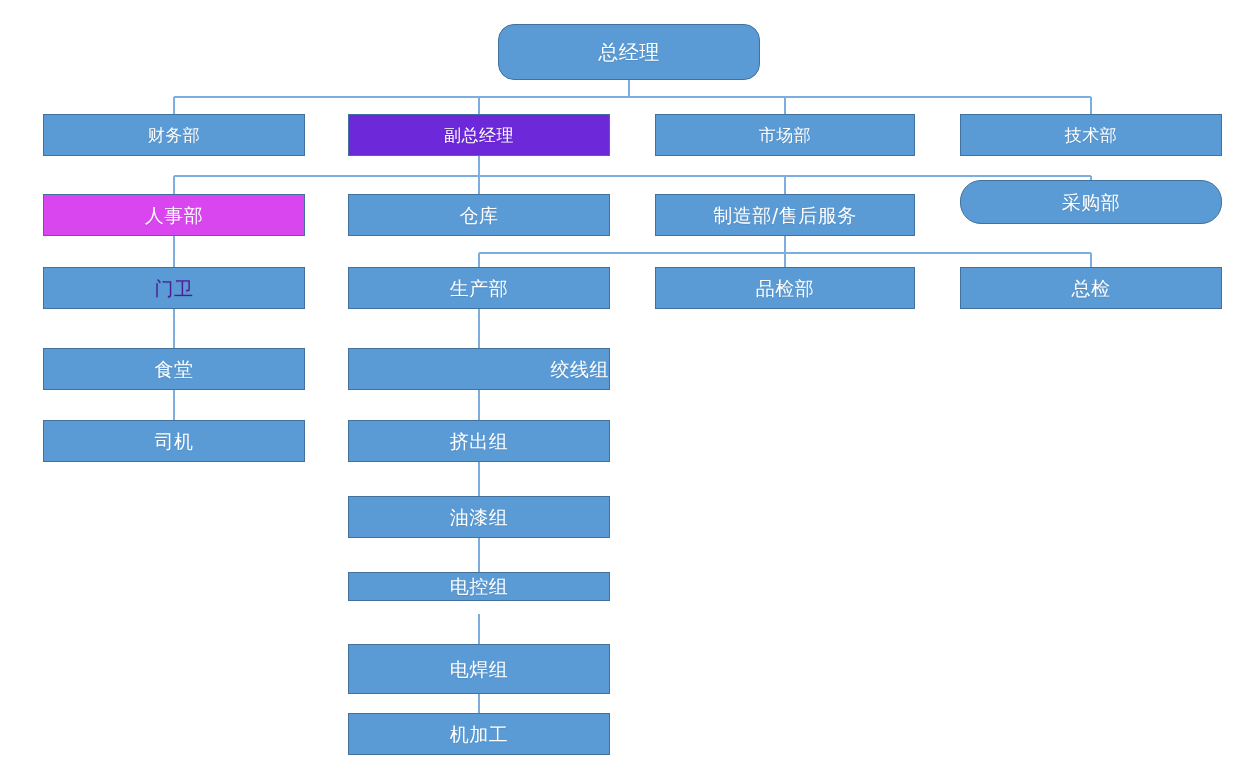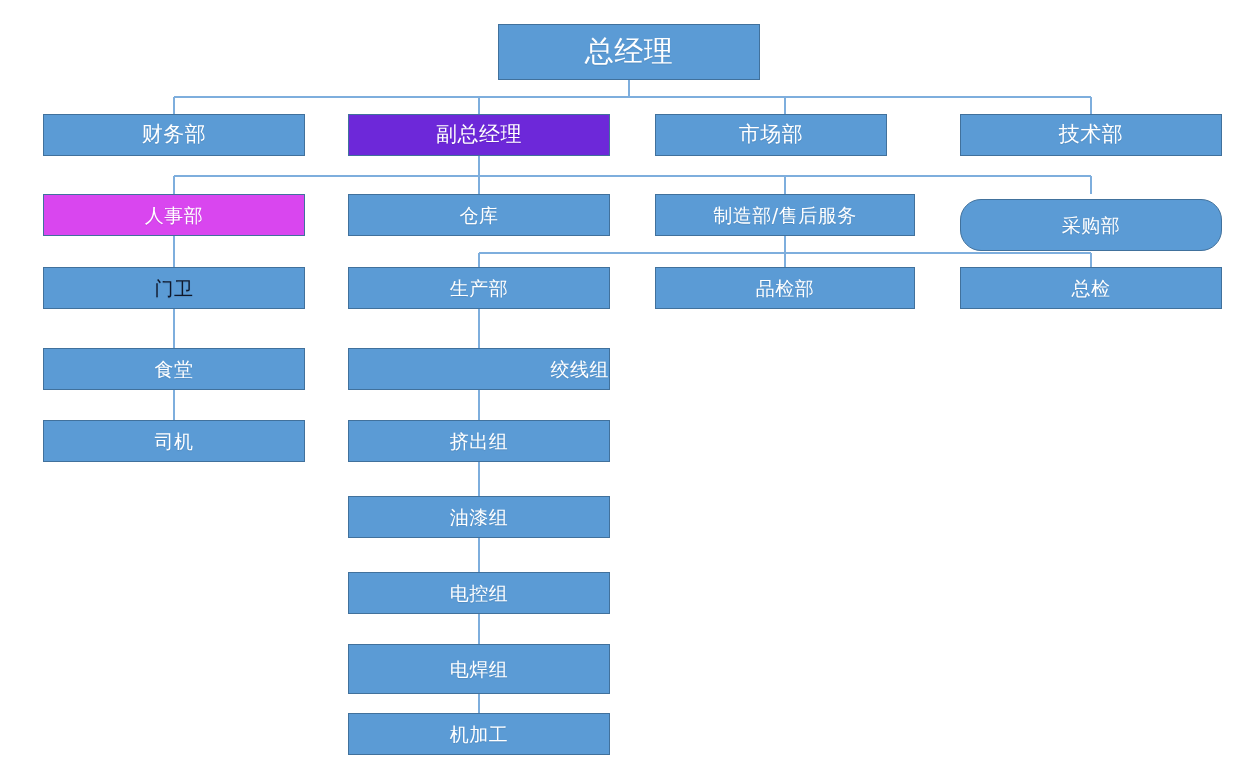--- a/index.html
+++ b/index.html
@@ -28,22 +28,22 @@
     color:#ffffff;
     display:flex;
     align-items:center;
     justify-content:center;
     text-align:center;
     line-height:1.1;
     letter-spacing:.5px;
     white-space:nowrap;
     text-shadow:0 1px 1px rgba(0,0,0,.10);
   }
-  .node.lvl-root{font-size:29px;}
-  .node.lvl-1{font-size:21px;}
+  .node.lvl-root{font-size:20px;border-radius:16px;}
+  .node.lvl-1{font-size:17px;}
   .node.lvl-2{font-size:19px;}
   .node.lvl-3{font-size:19px;}
 </style>
 </head>
 <body>
 
 <div id="chart-canvas">
 
   <svg id="connector-layer" width="1257" height="770" viewBox="0 0 1257 770" xmlns="http://www.w3.org/2000/svg">
       <line x1="629" y1="80" x2="629" y2="97" stroke="#7eaedd" stroke-width="1.6" shape-rendering="crispEdges"></line>
@@ -77,39 +77,39 @@
   <div id="node-layer">
       <div class="node lvl-root" style="left: 498px; top: 24px; width: 262px; height: 56px; background: rgb(91, 155, 213); border-color: rgb(65, 113, 156); color: rgb(255, 255, 255);">
         <span>总经理</span>
       </div>
       <div class="node lvl-1" style="left: 43px; top: 114px; width: 262px; height: 42px; background: rgb(91, 155, 213); border-color: rgb(65, 113, 156); color: rgb(255, 255, 255);">
         <span>财务部</span>
       </div>
       <div class="node lvl-1" style="left: 348px; top: 114px; width: 262px; height: 42px; background: #6d28d9; border-color: rgb(65, 113, 156); color: rgb(255, 255, 255);">
         <span>副总经理</span>
       </div>
-      <div class="node lvl-1" style="left: 655px; top: 114px; width: 232px; height: 42px; background: rgb(91, 155, 213); border-color: rgb(65, 113, 156); color: rgb(255, 255, 255);">
+      <div class="node lvl-1" style="left: 655px; top: 114px; width: 260px; height: 42px; background: rgb(91, 155, 213); border-color: rgb(65, 113, 156); color: rgb(255, 255, 255);">
         <span>市场部</span>
       </div>
       <div class="node lvl-1" style="left: 960px; top: 114px; width: 262px; height: 42px; background: rgb(91, 155, 213); border-color: rgb(65, 113, 156); color: rgb(255, 255, 255);">
         <span>技术部</span>
       </div>
       <div class="node lvl-2" style="left: 43px; top: 194px; width: 262px; height: 42px; background: #d946ef; border-color: rgb(65, 113, 156); color: rgb(255, 255, 255); align-items: center;">
         <span>人事部</span>
       </div>
       <div class="node lvl-2" style="left: 348px; top: 194px; width: 262px; height: 42px; background: rgb(91, 155, 213); border-color: rgb(65, 113, 156); color: rgb(255, 255, 255);">
         <span>仓库</span>
       </div>
       <div class="node lvl-2" style="left: 655px; top: 194px; width: 260px; height: 42px; background: rgb(91, 155, 213); border-color: rgb(65, 113, 156); color: rgb(255, 255, 255);">
         <span>制造部/售后服务</span>
       </div>
-      <div class="node lvl-2" style="left: 960px; top: 199px; width: 262px; height: 52px; background: rgb(91, 155, 213); border-color: rgb(65, 113, 156); color: rgb(255, 255, 255); border-radius: 21px;">
+      <div class="node lvl-2" style="left: 960px; top: 180px; width: 262px; height: 44px; background: rgb(91, 155, 213); border-color: rgb(65, 113, 156); color: rgb(255, 255, 255); border-radius: 21px;">
         <span>采购部</span>
       </div>
-      <div class="node lvl-3" style="left: 43px; top: 267px; width: 262px; height: 42px; background: rgb(91, 155, 213); border-color: rgb(65, 113, 156); color: #0f172a;">
+      <div class="node lvl-3" style="left: 43px; top: 267px; width: 262px; height: 42px; background: rgb(91, 155, 213); border-color: rgb(65, 113, 156); color: #4c1d95;">
         <span>门卫</span>
       </div>
       <div class="node lvl-3" style="left: 348px; top: 267px; width: 262px; height: 42px; background: rgb(91, 155, 213); border-color: rgb(65, 113, 156); color: rgb(255, 255, 255); text-align: right;">
         <span>生产部</span>
       </div>
       <div class="node lvl-3" style="left: 655px; top: 267px; width: 260px; height: 42px; background: rgb(91, 155, 213); border-color: rgb(65, 113, 156); color: rgb(255, 255, 255);">
         <span>品检部</span>
       </div>
       <div class="node lvl-3" style="left: 960px; top: 267px; width: 262px; height: 42px; background: rgb(91, 155, 213); border-color: rgb(65, 113, 156); color: rgb(255, 255, 255); justify-content: center;">
         <span>总检</span>
@@ -122,21 +122,21 @@
       </div>
       <div class="node lvl-3" style="left: 43px; top: 420px; width: 262px; height: 42px; background: rgb(91, 155, 213); border-color: rgb(65, 113, 156); color: rgb(255, 255, 255);">
         <span>司机</span>
       </div>
       <div class="node lvl-3" style="left: 348px; top: 420px; width: 262px; height: 42px; background: rgb(91, 155, 213); border-color: rgb(65, 113, 156); color: rgb(255, 255, 255);">
         <span>挤出组</span>
       </div>
       <div class="node lvl-3" style="left: 348px; top: 496px; width: 262px; height: 42px; background: rgb(91, 155, 213); border-color: rgb(65, 113, 156); color: rgb(255, 255, 255);">
         <span>油漆组</span>
       </div>
-      <div class="node lvl-3" style="left: 348px; top: 572px; width: 262px; height: 42px; background: rgb(91, 155, 213); border-color: rgb(65, 113, 156); color: rgb(255, 255, 255);">
+      <div class="node lvl-3" style="left: 348px; top: 572px; width: 262px; height: 29px; background: rgb(91, 155, 213); border-color: rgb(65, 113, 156); color: rgb(255, 255, 255);">
         <span>电控组</span>
       </div>
       <div class="node lvl-3" style="left: 348px; top: 644px; width: 262px; height: 50px; background: rgb(91, 155, 213); border-color: rgb(65, 113, 156); color: rgb(255, 255, 255);">
         <span>电焊组</span>
       </div>
       <div class="node lvl-3" style="left: 348px; top: 713px; width: 262px; height: 42px; background: rgb(91, 155, 213); border-color: rgb(65, 113, 156); color: rgb(255, 255, 255);">
         <span>机加工</span>
       </div>
     </div>
 

